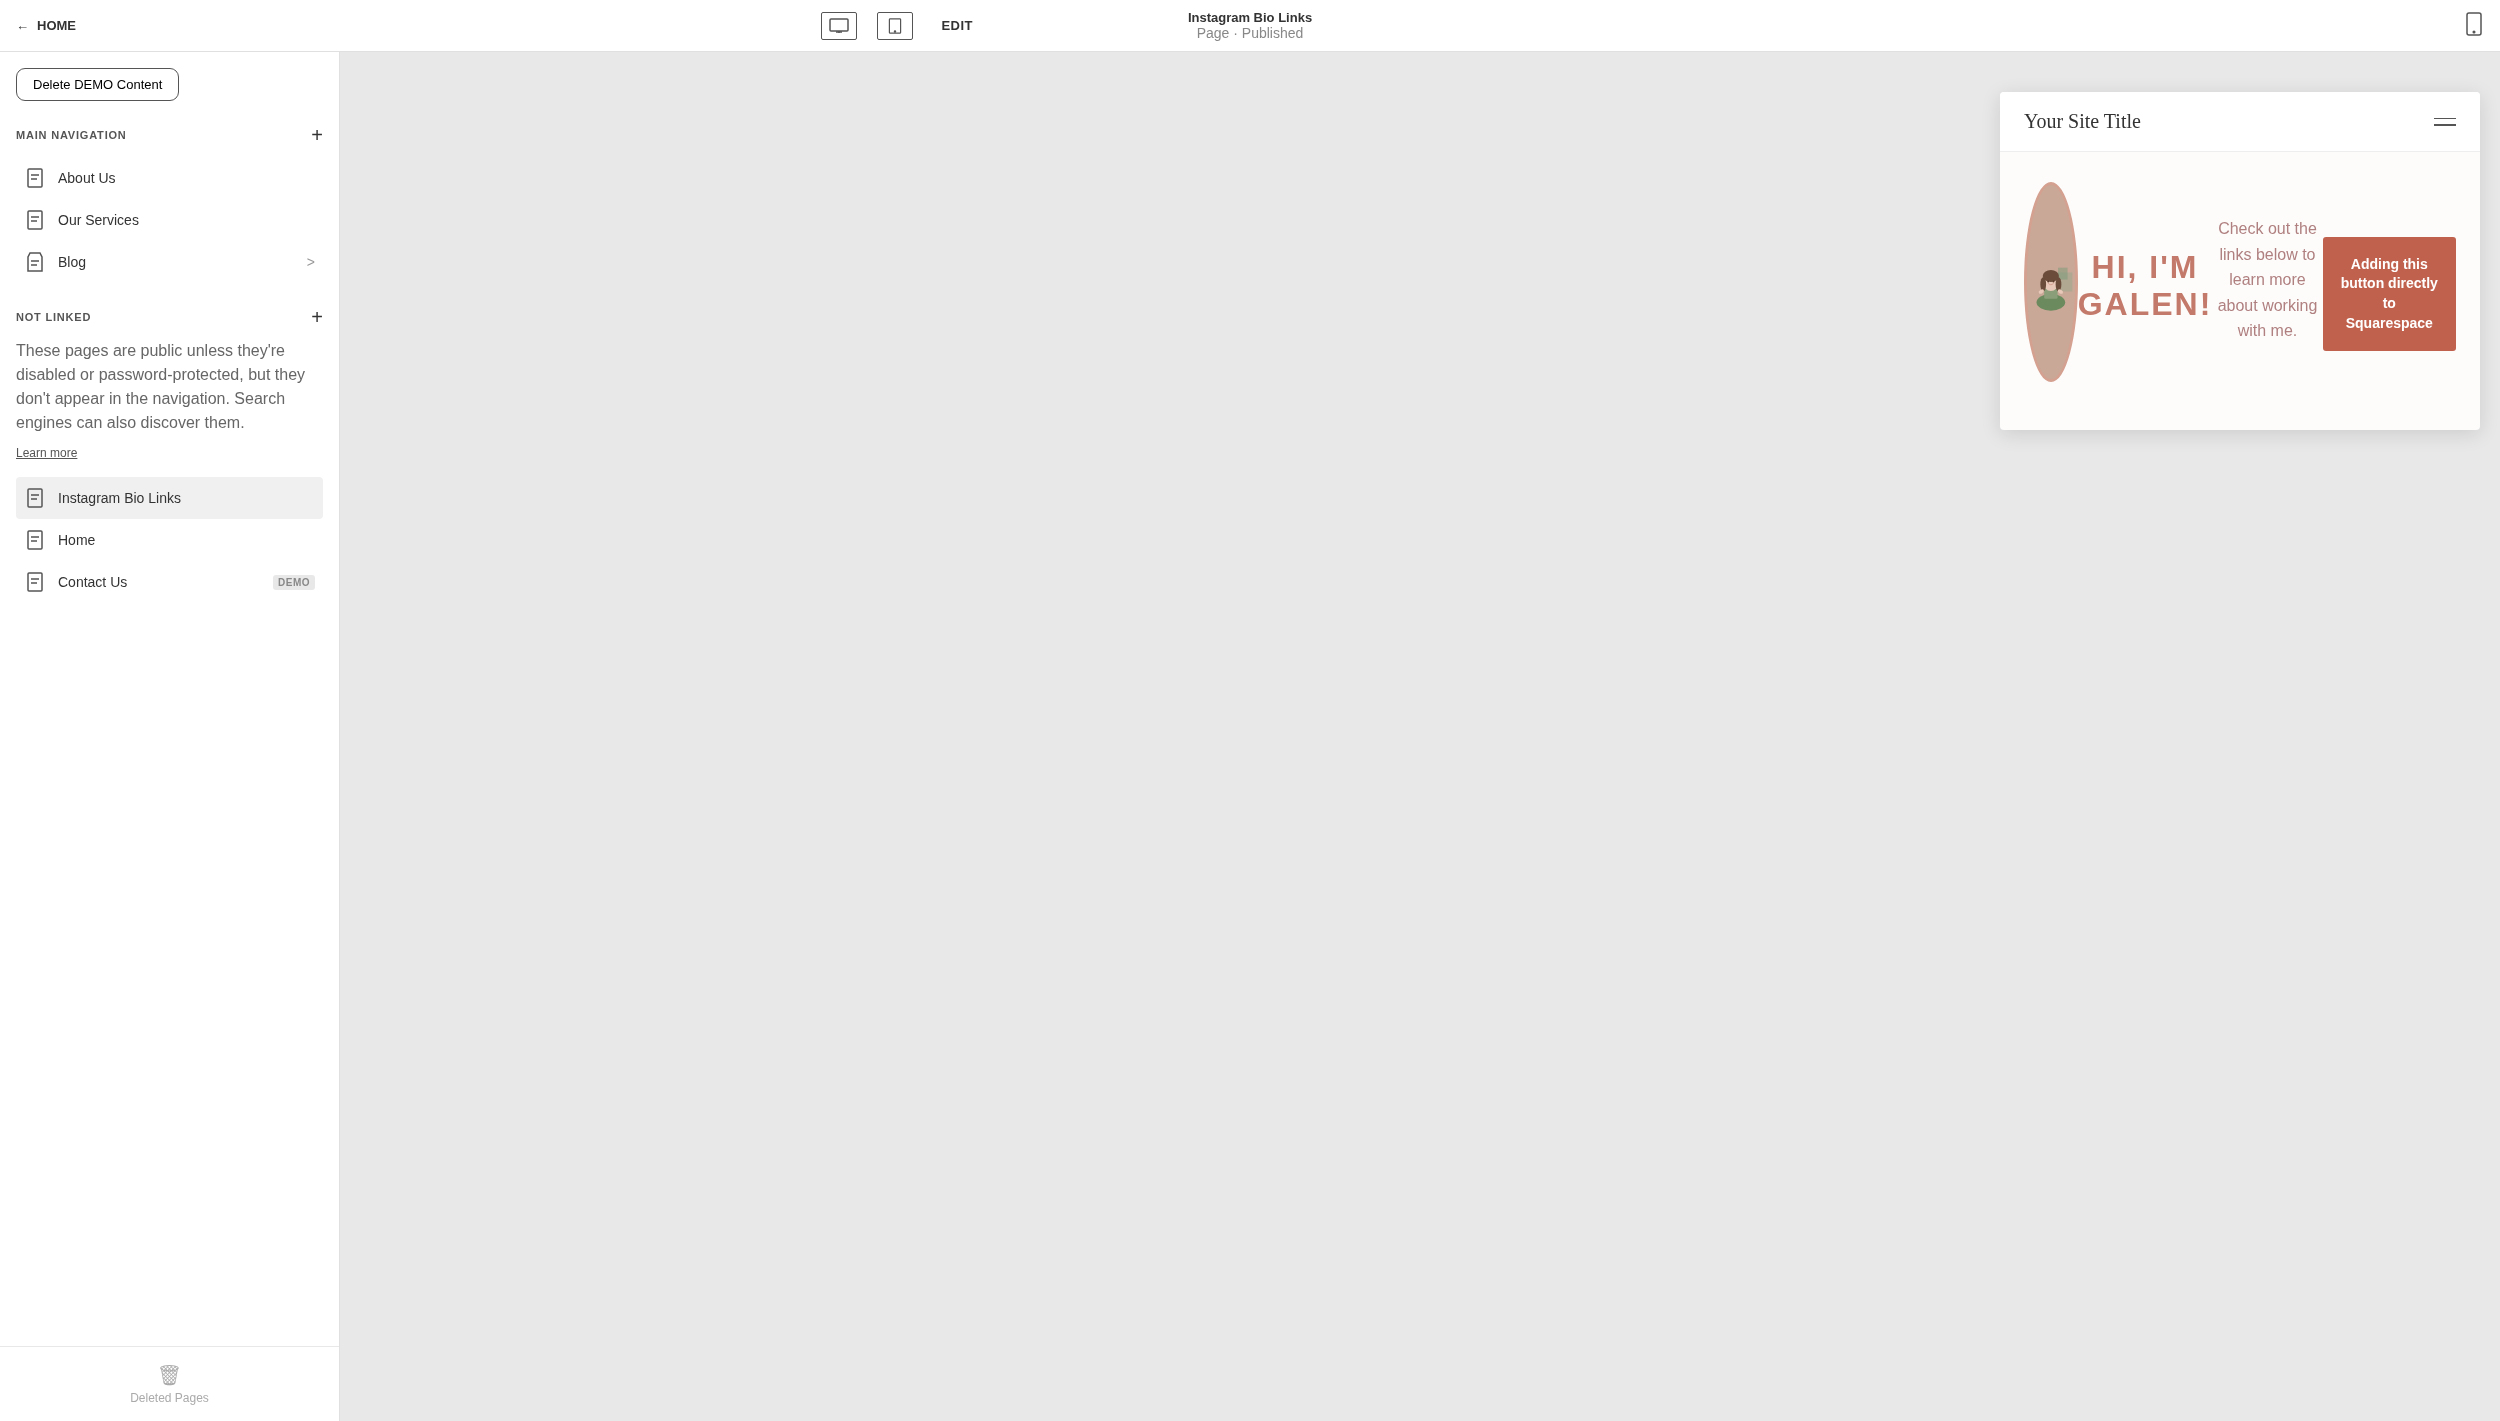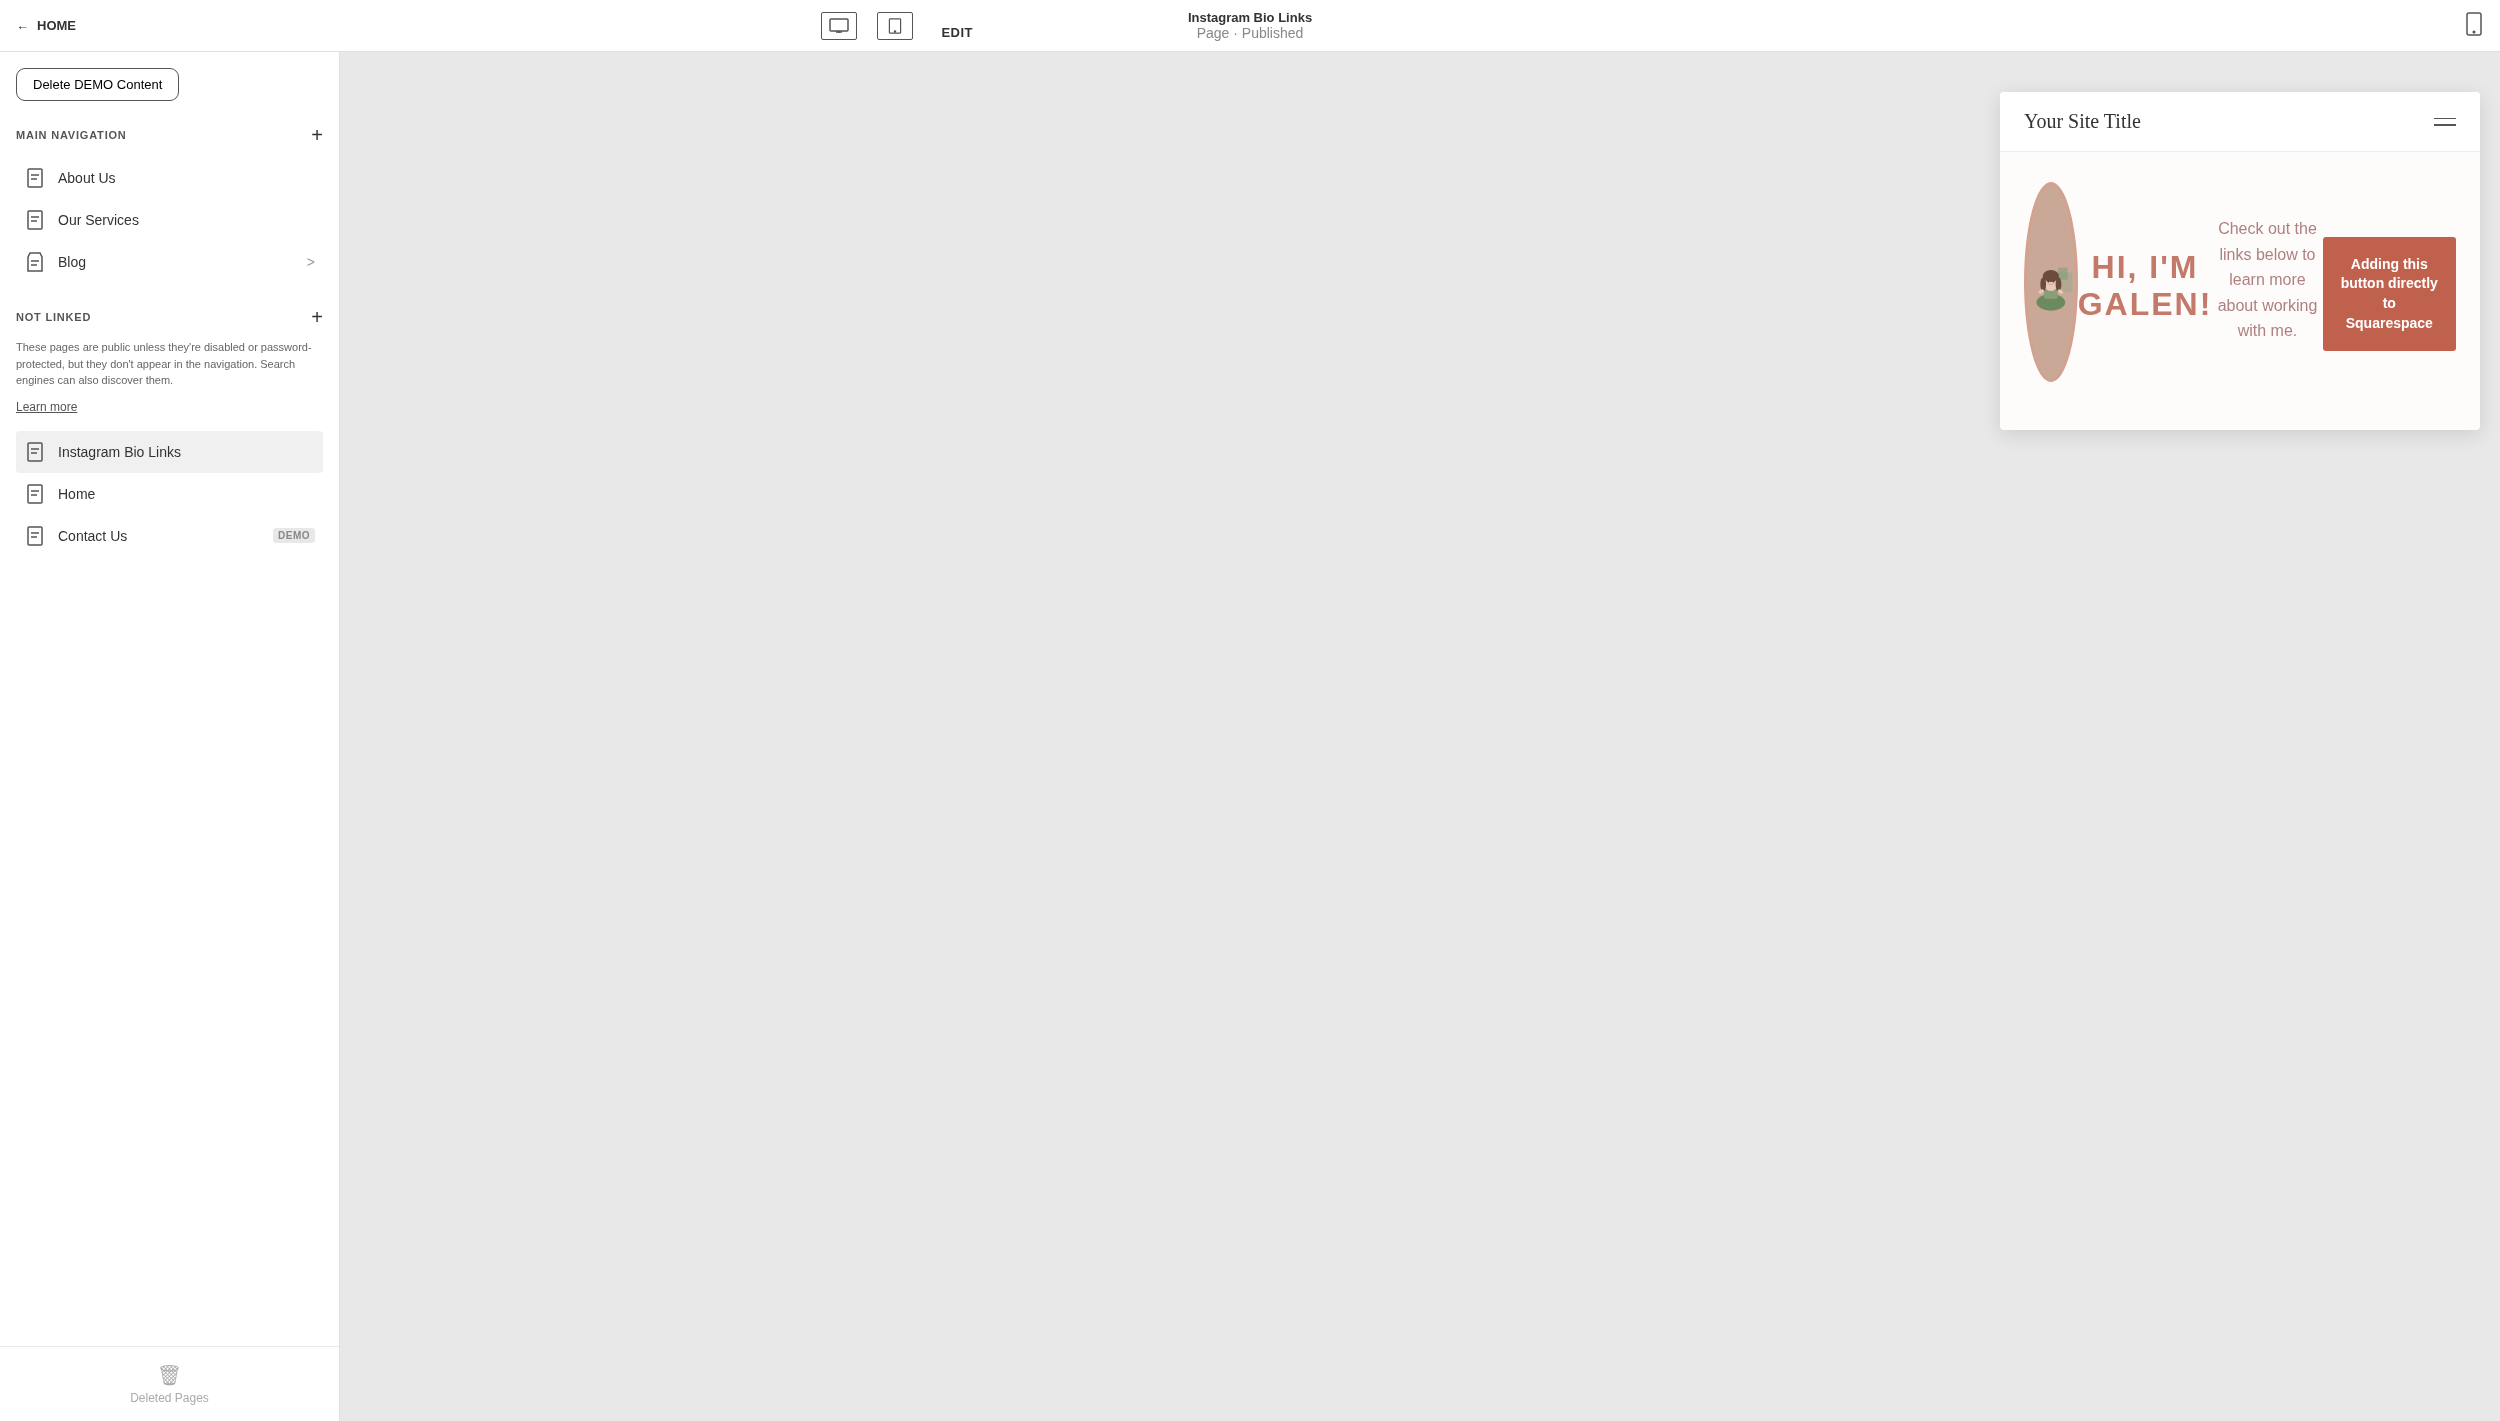--- a/index.html
+++ b/index.html
@@ -19,21 +19,21 @@
       display: flex;
       align-items: center;
       gap: 8px;
       font-size: 13px;
       font-weight: 600;
       color: #333;
       cursor: pointer;
     }
     .top-bar-center {
       display: flex;
-      align-items: flex-end;
+      align-items: center;
       gap: 20px;
       margin: 0 auto;
     }
     .view-btn {
       width: 36px;
       height: 28px;
       border: 1.5px solid #555;
       background: transparent;
       cursor: pointer;
       border-radius: 2px;
@@ -156,21 +156,21 @@
       padding: 2px 5px;
       border-radius: 3px;
       font-weight: 600;
       letter-spacing: 0.5px;
     }
 
     .not-linked-section {
       margin-top: 24px;
     }
     .not-linked-desc {
-      font-size: 11px;
+      font-size: 16px;
       color: #666;
       line-height: 1.5;
       margin-bottom: 8px;
     }
     .learn-more-link {
       font-size: 12px;
       color: #555;
       text-decoration: underline;
       cursor: pointer;
     }

